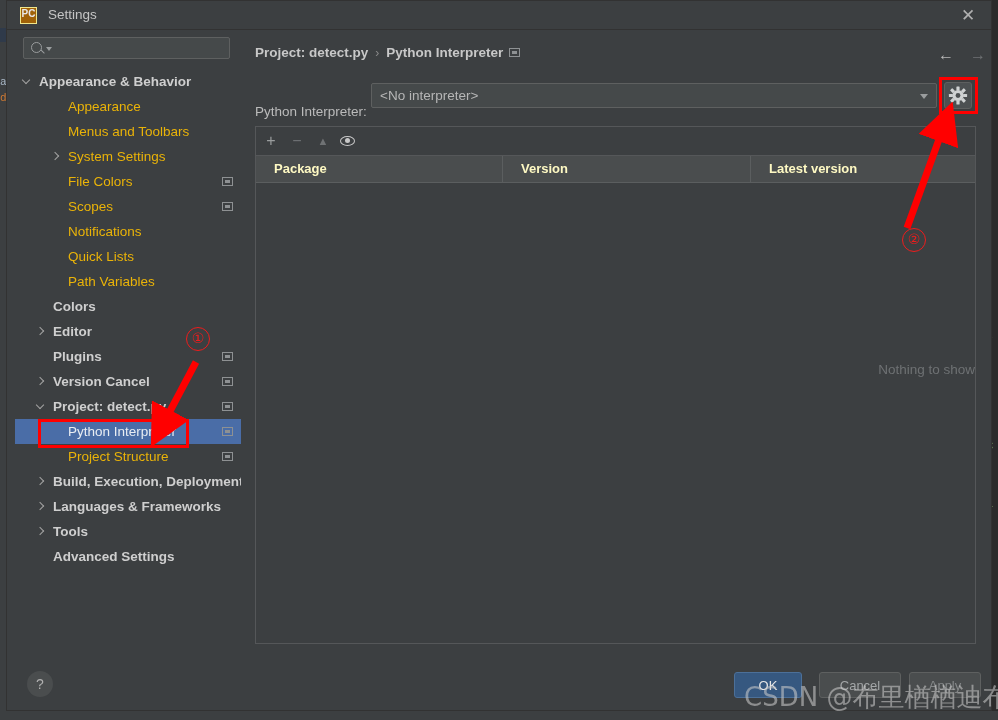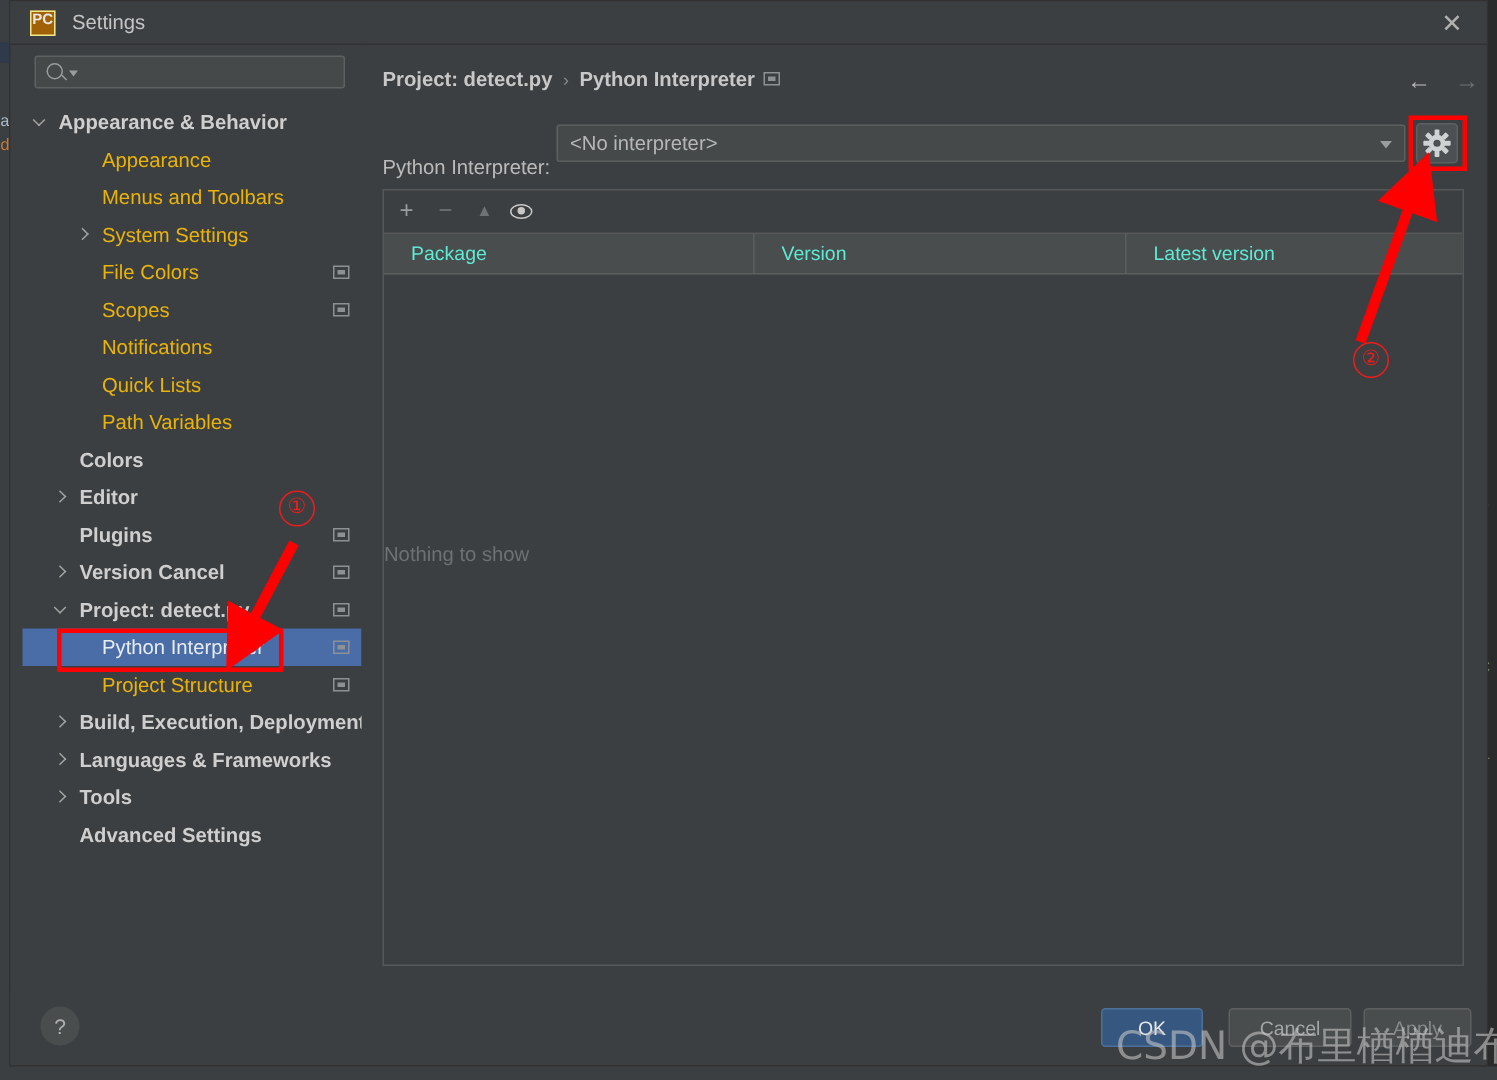--- a/index.html
+++ b/index.html
@@ -100,24 +100,24 @@
   .tb-btn{position:absolute;top:0;width:26px;height:28px;text-align:center;
           line-height:28px;color:#9a9d9e;font-size:16px;cursor:pointer;}
   .tb-btn.dim{color:#6f7274;}
   .eye{position:absolute;left:84px;top:9px;width:15px;height:10px;cursor:pointer;}
   .eye-o{position:absolute;left:0;top:0;width:15px;height:10px;
          border:1.6px solid #c8c8c8;border-radius:50% 50%;box-sizing:border-box;}
   .eye-p{position:absolute;left:5px;top:2.4px;width:5px;height:5px;border-radius:50%;background:#c8c8c8;}
 
   .thead{position:absolute;left:0;top:29px;width:719px;height:27px;
          background:#4a4d4e;border-bottom:1px solid #5b5e5f;box-sizing:border-box;}
-  .th{position:absolute;top:0;height:26px;line-height:26px;font-size:13px;color:#5eead4;
-      box-sizing:border-box;padding-left:18px;cursor:pointer;}
+  .th{position:absolute;top:0;height:26px;line-height:26px;font-size:13px;color:#fef9c3;
+      box-sizing:border-box;padding-left:18px;cursor:pointer;font-weight:bold;}
   .th.div{border-left:1px solid #5b5e5f;}
-  .empty-msg{position:absolute;left:0;top:235px;width:719px;text-align:left;
+  .empty-msg{position:absolute;left:0;top:235px;width:719px;text-align:right;
              font-size:13.5px;color:#6e7173;}
 
   
   .bottombar{position:absolute;left:0;top:658px;width:984px;height:51px;background:#3c3f41;}
   .helpbtn{position:absolute;left:20px;top:12px;width:26px;height:26px;border-radius:50%;
            background:#4a4d4e;color:#b0b0b0;font-size:14px;text-align:center;line-height:26px;cursor:pointer;}
   .btn{position:absolute;top:13px;height:26px;line-height:25px;text-align:center;font-size:13px;
        border-radius:3px;box-sizing:border-box;cursor:pointer;}
   .btn-ok{left:727px;width:68px;background:#365880;border:1px solid #4c7099;color:#e6e6e6;}
   .btn-cancel{left:812px;width:82px;background:#4a4d4e;border:1px solid #5e6060;color:#a3a6a7;}

